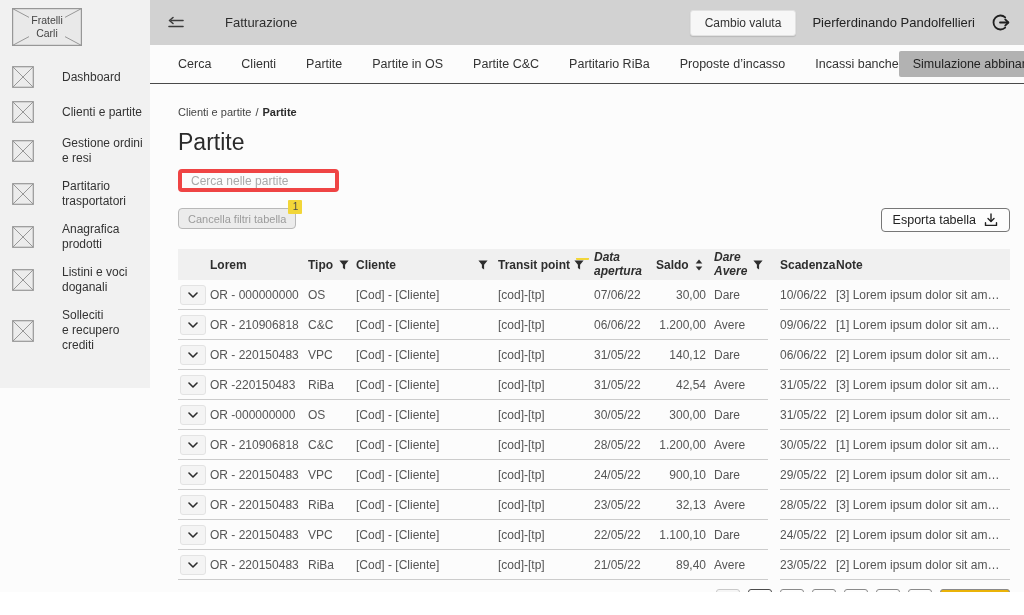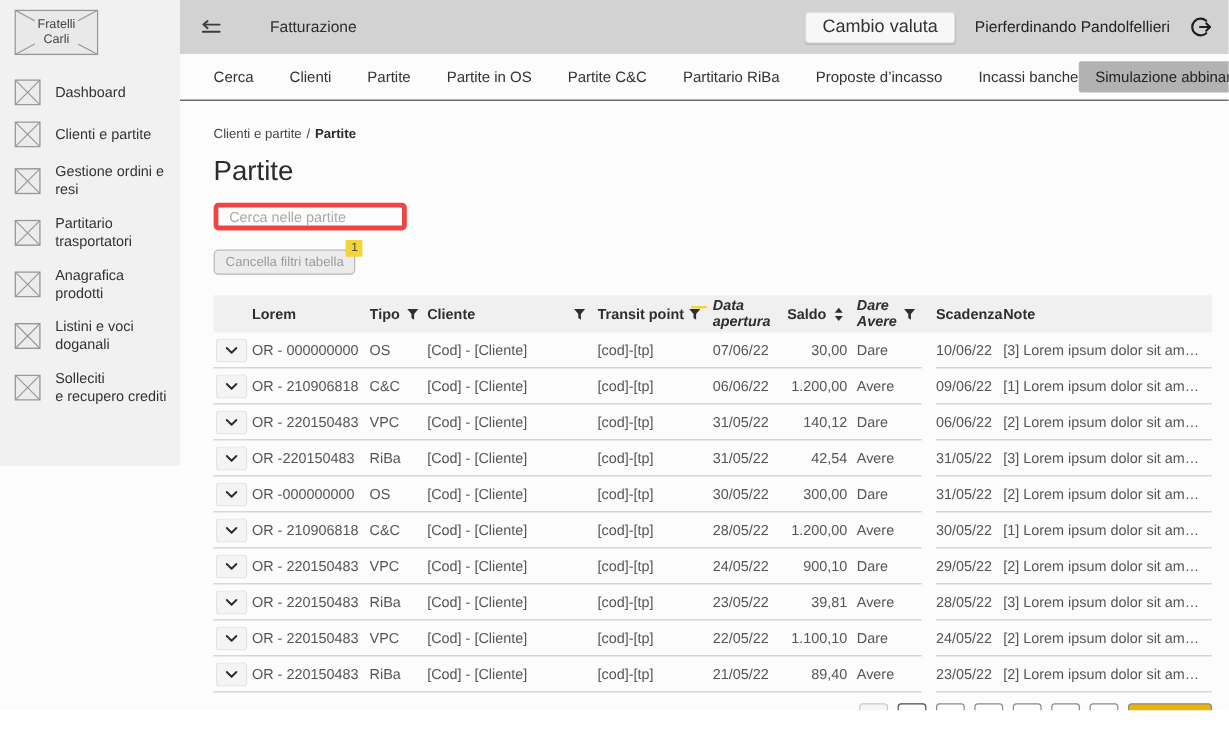--- a/index.html
+++ b/index.html
@@ -7,32 +7,32 @@
   body { font-family:"Liberation Sans", sans-serif; color:#333; }
   .screen { position:relative; width:1024px; height:592px; background:#fcfcfc; overflow:hidden; }
 
   
   .sidebar { position:absolute; left:0; top:0; width:150px; height:388px; background:#f1f1f1; }
   .logo-wrap { position:relative; width:70px; height:38px; margin:8px 0 0 12px; }
   .logo-wrap svg { position:absolute; inset:0; }
   .logo-text { position:absolute; inset:0; display:flex; align-items:center; justify-content:center; }
   .logo-text span { background:#e9e9e9; font-size:10.5px; line-height:1.2; color:#444; text-align:center; padding:0 2px; white-space:pre-line; }
   .nav { margin-top:20px; display:flex; flex-direction:column; gap:13px; }
-  .nav-item { display:flex; align-items:center; gap:12px; padding:0 6px 0 12px; cursor:pointer; }
+  .nav-item { display:flex; align-items:center; gap:28px; padding:0 6px 0 12px; cursor:pointer; }
   .nav-item .ph-icon { flex:0 0 auto; display:block; }
   .nav-label { font-size:12px; color:#333; line-height:1.25; white-space:pre-line; }
 
   
   .topbar { position:absolute; left:150px; top:0; right:0; height:45px; background:#d2d2d2;
             display:flex; align-items:center; padding:0 14px 0 13px; }
   .collapse-btn { width:26px; height:22px; display:flex; align-items:center; justify-content:center; cursor:pointer; background:none; border:none; }
   .app-title { font-size:13px; color:#2e2e2e; margin-left:36px; }
   .topbar-right { margin-left:auto; display:flex; align-items:center; gap:16px; }
   .btn-currency { height:26px; padding:0 14px; background:#f7f7f7; border:1px solid #e2e2e2; border-radius:3px;
-                  font-size:15px; color:#333; cursor:pointer; box-shadow:0 1px 1px rgba(0,0,0,.12); font-family:inherit; }
+                  font-size:12px; color:#333; cursor:pointer; box-shadow:0 1px 1px rgba(0,0,0,.12); font-family:inherit; }
   .user-name { font-size:13px; color:#222; }
   .logout-btn { background:none; border:none; cursor:pointer; display:flex; align-items:center; padding:0; }
 
   
   .tabbar { position:absolute; left:150px; top:45px; right:0; height:39px; border-bottom:1px solid #4a4a4a;
             display:flex; align-items:center; padding-left:28px; }
   .tabs { display:flex; align-items:center; gap:30px; }
   .tab { font-size:12.5px; color:#333; cursor:pointer; white-space:nowrap; }
   .btn-simulation { margin-left:auto; margin-right:32px; height:26px; padding:0 14px; background:#b2b2b2; border:none;
                     border-radius:2px; font-size:12.5px; color:#222; cursor:pointer; font-family:inherit; white-space:nowrap; }
@@ -215,20 +215,28 @@
 
     <h1 class="page-title">Partite</h1>
 
     <input class="search-input" type="text" placeholder="Cerca nelle partite" style="">
 
     <div class="actions-row">
       <button class="btn-clear-filters">
         <span>Cancella filtri tabella</span>
         <span class="badge">1</span>
       </button>
+      <button class="btn-export">
+        <span>Esporta tabella</span>
+        <svg width="14" height="14" viewBox="0 0 14 14">
+          <line x1="7" y1="1" x2="7" y2="8" stroke="#222" stroke-width="1.4" stroke-linecap="round"></line>
+          <path d="M4 5.6 L7 8.6 L10 5.6" fill="none" stroke="#222" stroke-width="1.4" stroke-linecap="round" stroke-linejoin="round"></path>
+          <path d="M1.5 9.8 V12.4 H12.5 V9.8" fill="none" stroke="#222" stroke-width="1.4" stroke-linecap="round" stroke-linejoin="round"></path>
+        </svg>
+      </button>
     </div>
 
     
     <div class="table">
       <div class="thead">
         <div class="cell col-chevron"></div>
         <div class="cell col-ordine">Lorem</div>
         <div class="cell col-tipo hdr-flex">
           <span>Tipo</span>
           <span class="filter-wrap">
@@ -455,21 +463,21 @@
                 <svg width="10" height="6" viewBox="0 0 10 6">
                     <polyline points="1,1 5,5 9,1" fill="none" stroke="#2e2e2e" stroke-width="1.6" stroke-linecap="round" stroke-linejoin="round"></polyline>
                   </svg>
               </button>
             </div>
             <div class="cell col-ordine">OR - 220150483</div>
             <div class="cell col-tipo">RiBa</div>
             <div class="cell col-cliente">[Cod] - [Cliente]</div>
             <div class="cell col-transit">[cod]-[tp]</div>
             <div class="cell col-data">23/05/22</div>
-            <div class="cell col-saldo">39,81</div>
+            <div class="cell col-saldo">32,13</div>
             <div class="cell col-dare">Avere</div>
           </div>
           <div class="row-gapcell"></div>
           <div class="row-right" style="flex:1; min-width:0;">
             <div class="cell col-scadenza">28/05/22</div>
             <div class="cell col-note note-text">[3] Lorem ipsum dolor sit amet…</div>
           </div>
         </div>
 
         <div class="trow">

